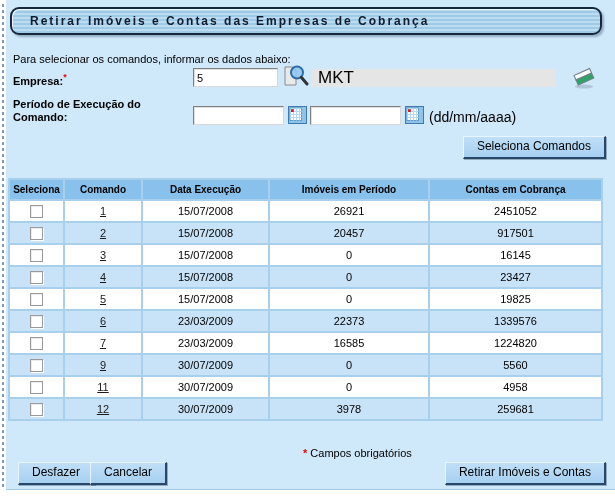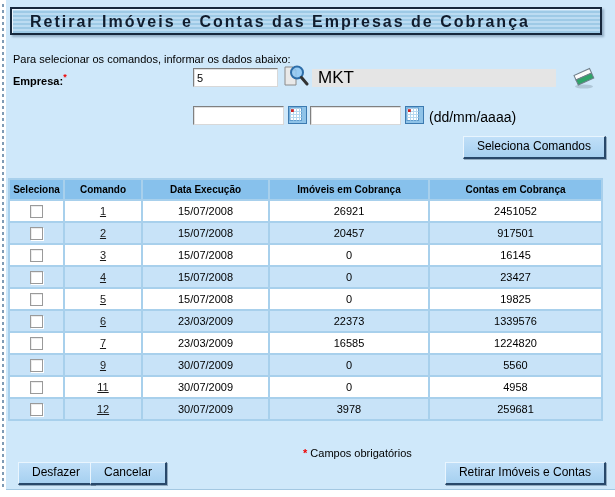--- a/index.html
+++ b/index.html
@@ -10,25 +10,25 @@
     position:absolute; left:2px; top:4px; width:2px; height:486px;
     background:repeating-linear-gradient(180deg,#7f9bb5 0 3px,#ffffff 3px 6px);
   }
   .panel{
     position:absolute; left:6px; top:0; width:609px; height:490px;
     background:#cfe8fa; border-bottom:1px solid #a3c8e2;
   }
 
   .titlebar{
     position:absolute; left:4px; top:7px; width:592px; height:28px;
-    border:2px solid #17283c; border-radius:0;
+    border:2px solid #17283c; border-radius:9px;
     background:repeating-linear-gradient(180deg,#bcdcf2 0 2px,#9ecae6 2px 4px);
     box-shadow:2px 2px 2px rgba(40,70,100,.35), inset 1px 1px 0 #e8f5ff;
     line-height:25px; padding-left:18px;
-    font-weight:bold; font-size:16px; letter-spacing:2px; color:#101c2d;
+    font-weight:bold; font-size:12px; letter-spacing:2px; color:#101c2d;
     white-space:nowrap;
   }
 
   .intro{ position:absolute; left:7px; top:53px; font-size:11px; color:#000; }
 
   .lbl{ position:absolute; font-size:11px; font-weight:bold; color:#000; }
   .req{ color:#ee0000; font-size:9px; vertical-align:super; font-weight:bold; }
 
   .field{
     position:absolute; height:19px; font-size:11px; padding:1px 3px;
@@ -108,20 +108,21 @@
   <span class="icon" style="left:566px; top:66px;">
     <svg width="25" height="24" viewBox="0 0 25 24">
       <ellipse cx="12" cy="20.5" rx="9" ry="2" fill="#8aa0ae" opacity="0.45"></ellipse>
       <g transform="rotate(-24 12 11)">
         <rect x="3.5" y="5.5" width="17" height="5" fill="#fcfcfc" stroke="#6f7f8a"></rect>
         <rect x="3.5" y="10.5" width="17" height="5.5" fill="#2fa469" stroke="#6f7f8a"></rect>
       </g>
     </svg>
   </span>
 
+  <div class="lbl" style="left:7px; top:98px; width:165px; line-height:13px;">Período de Execução do Comando:</div>
   <input class="field" style="left: 187px; top: 106px; width: 91px;" value="">
   <span class="icon" style="left:282px; top:106px;">
     <svg width="19" height="18" viewBox="0 0 19 18">
       <rect x="0.5" y="0.5" width="18" height="17" fill="#8fc3e8" stroke="#3c7ab0"></rect>
       <rect x="2" y="2" width="11.5" height="12.5" fill="#ffffff" stroke="#5e9cce"></rect>
       <path d="M2 5.5h11.5 M2 8.5h11.5 M2 11.5h11.5 M5.5 2v12.5 M8.5 2v12.5 M11.5 2v12.5" stroke="#b5d8ef"></path>
       <rect x="3" y="3.2" width="2.8" height="2.8" fill="#cc2222"></rect>
     </svg>
   </span>
   <input class="field" style="left: 304px; top: 106px; width: 91px;" value="">
@@ -143,21 +144,21 @@
         <col style="width:76px">
         <col style="width:125px">
       <col style="width:158px">
         <col style="width:171px">
     </colgroup>
     <thead>
       <tr>
         <th>Seleciona</th>
         <th>Comando</th>
         <th>Data Execução</th>
-        <th>Imóveis em Cobrança</th>
+        <th>Imóveis em Período</th>
         <th>Contas em Cobrança</th>
       </tr>
     </thead>
     <tbody>
         <tr>
           <td><input type="checkbox" style=""></td>
           <td><a href="#">1</a></td>
           <td>15/07/2008</td>
           <td>26921</td>
           <td>2451052</td>

